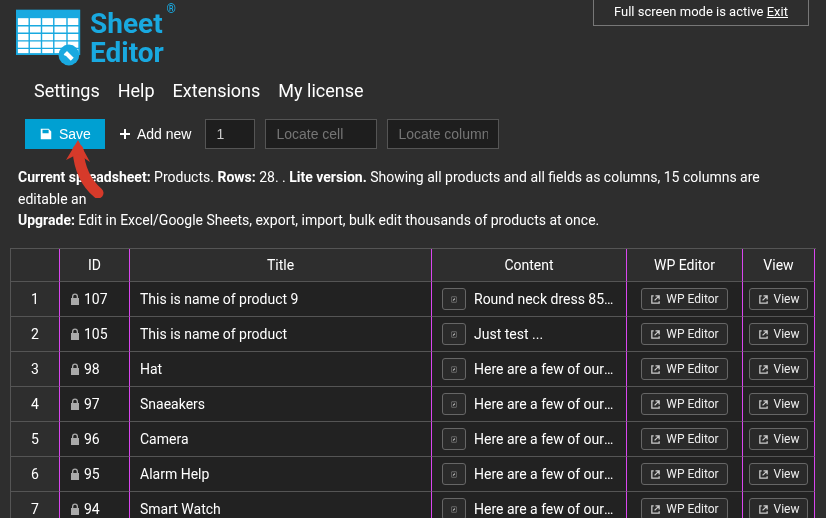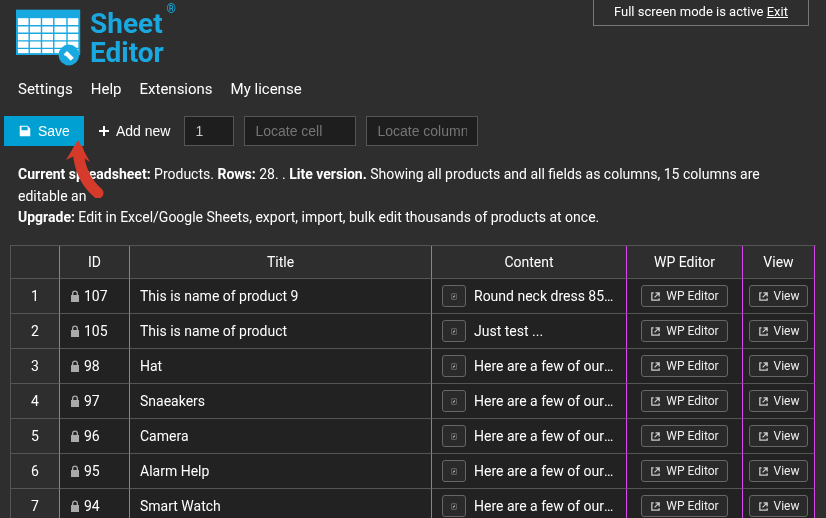--- a/index.html
+++ b/index.html
@@ -24,27 +24,27 @@
   .topbar a { color: #fff; text-decoration: underline; cursor: pointer; }
   .brand {
     display: flex;
     align-items: center;
     padding: 8px 16px 4px 16px;
     gap: 6px;
   }
   .brand svg { width: 68px; height: 60px; }
   .brand-text { color:#19a9e0; font-weight:700; line-height:1.05; font-size:28px; position:relative; }
   .brand-text .reg { font-size:12px; position:absolute; top:-6px; right:-12px; }
-  .menus { display:flex; gap:18px; padding:8px 34px 14px 18px; font-size:15px; }
+  .menus { display:flex; gap:18px; padding:8px 34px 14px 18px; font-size:18px;margin-left:16px; }
   .menus span { cursor:pointer; }
   .toolbar {
     display:flex;
     align-items:center;
     gap:10px;
-    padding: 4px 18px 16px 4px;
+    padding: 4px 18px 16px 25px;
   }
   .btn-save {
     background:#00a0d2;
     color:#fff;
     border:none;
     padding:7px 14px;
     display:flex;
     align-items:center;
     gap:6px;
     cursor:pointer;

